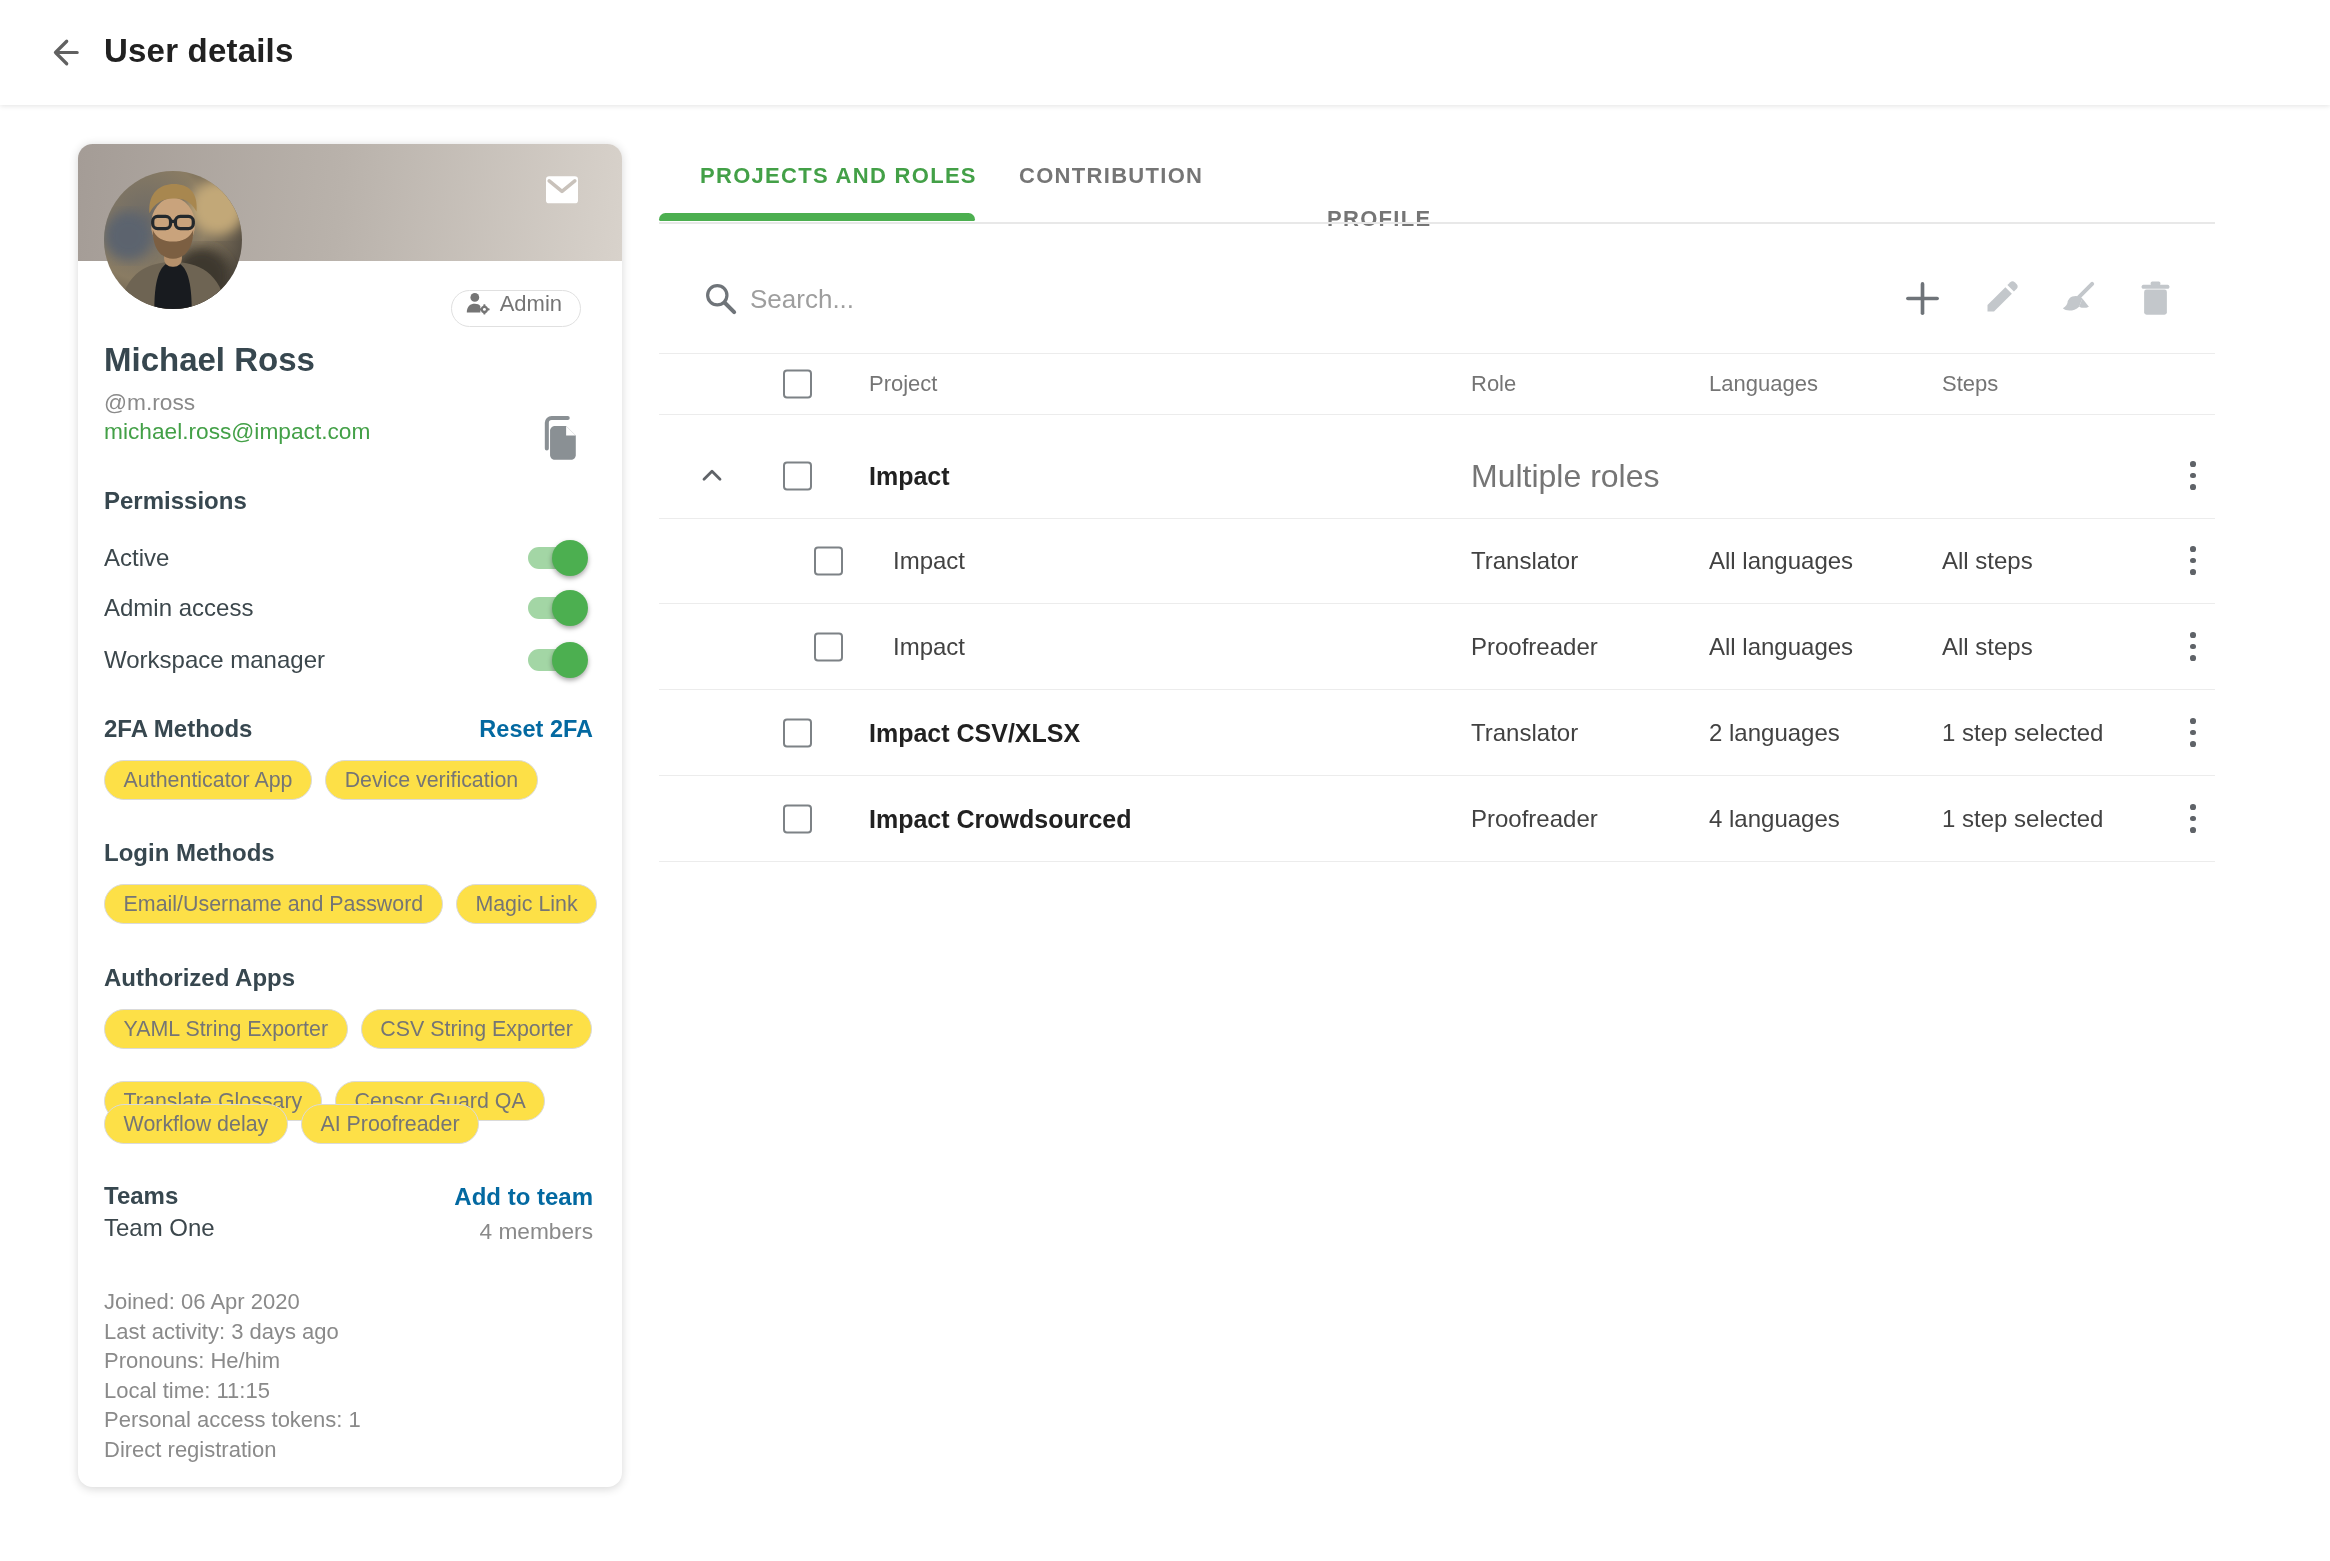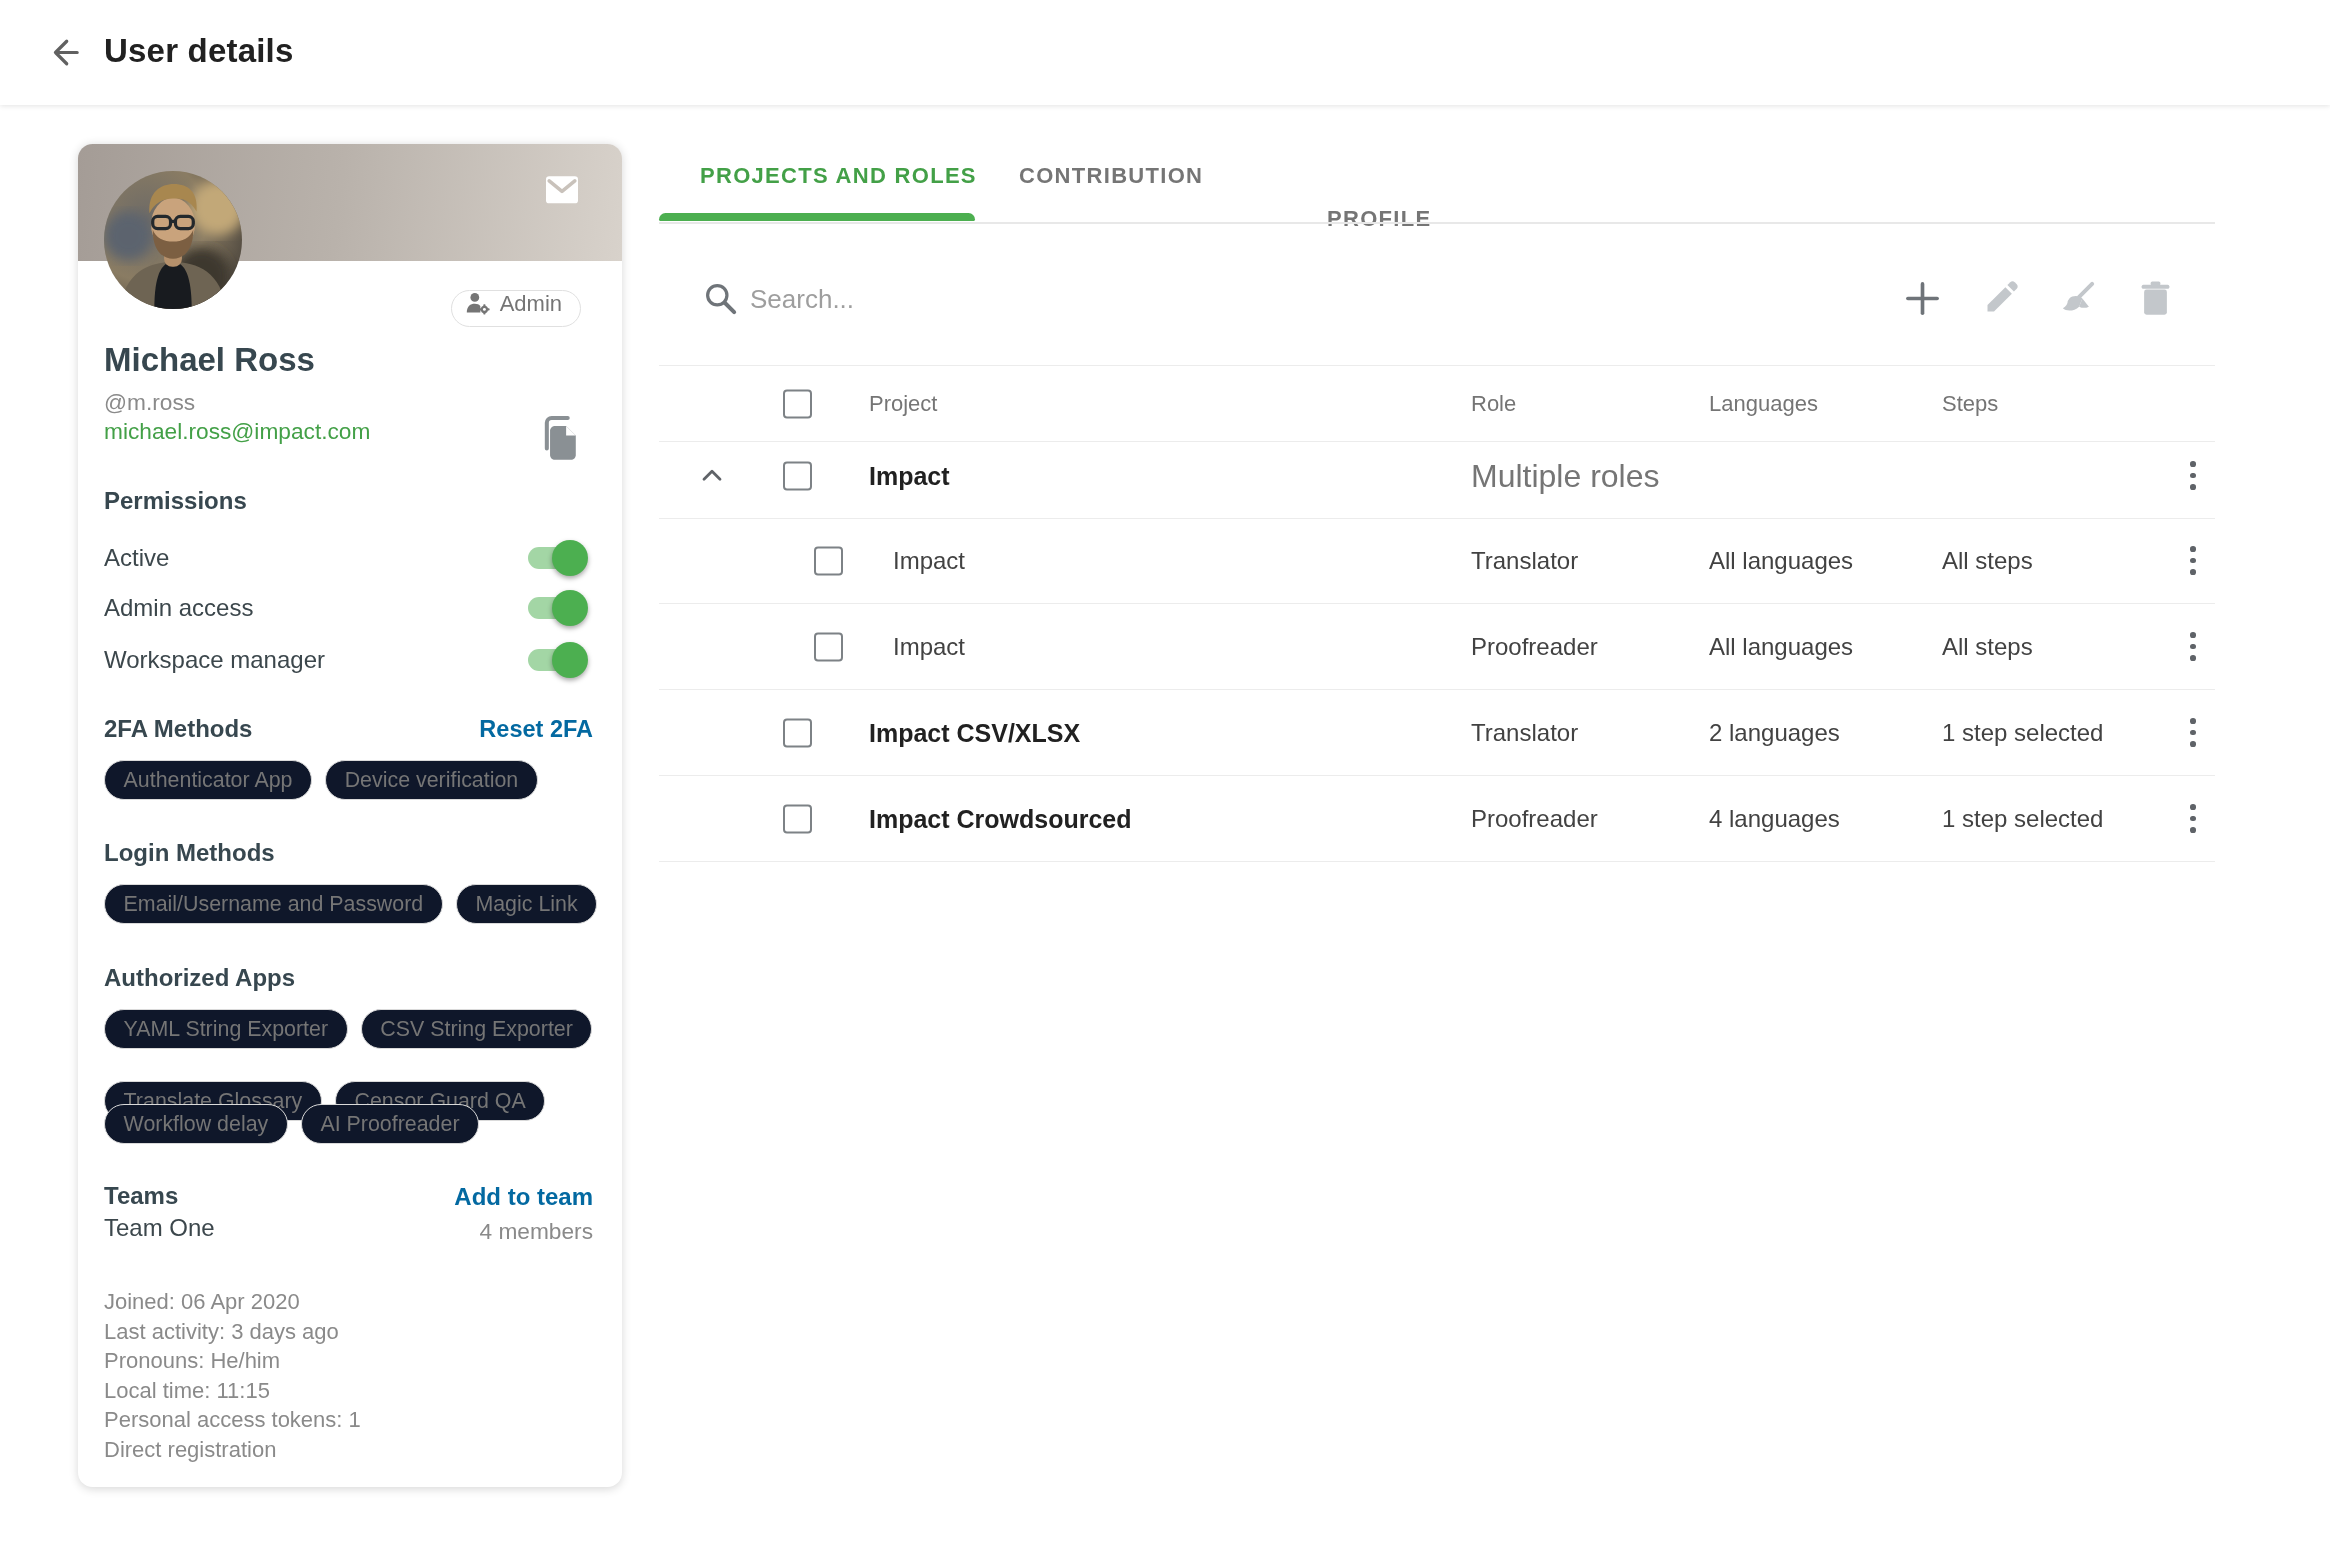--- a/index.html
+++ b/index.html
@@ -27,40 +27,40 @@
   .copy-btn { position:absolute; left:464px; top:269px; width:37px; height:50px; cursor:pointer; }
   .sec-title { position:absolute; left:26px; font-size:24px; font-weight:bold; color:#37474f; }
   .green-link { position:absolute; font-size:23.5px; color:#0369a1; cursor:pointer;font-weight:bold; }
   .toggle-row-label { position:absolute; left:26px; font-size:24px; color:#3c474c; }
   .switch { position:absolute; right:34px; width:60px; height:36px; cursor:pointer; }
   .switch .track { position:absolute; left:0; top:6.5px; width:52px; height:22.7px; border-radius:11.3px; background:#a3d6a5; }
   .switch .knob  { position:absolute; right:0; top:0; width:36px; height:36px; border-radius:50%;
     background:#4caf50; box-shadow:0 2.4px 4.9px rgba(0,0,0,.35); }
   .chip-row { position:absolute; left:26px; display:flex; gap:13px; }
   .chip { display:inline-flex; align-items:center; height:40px; padding:0 18.6px; border:1.6px solid #dadada;
-    border-radius:21px; color:#757575; font-size:21.4px; white-space:nowrap; background:#0f172a; }
+    border-radius:21px; color:#757575; font-size:21.4px; white-space:nowrap; background:#fde047; }
   .team-name { position:absolute; left:26px; top:1070px; font-size:24px; color:#3c474c; }
   .team-meta { position:absolute; right:29px; top:1074px; font-size:22.7px; color:#8a8a8a; }
   .meta-block { position:absolute; left:26px; top:1143px; font-size:22px; color:#8a8a8a; line-height:29.5px; }
 
   
   .pane { position:absolute; left:659px; top:105px; width:1556px; height:1456px; }
   .tab { position:absolute; top:58px; font-size:22px; font-weight:bold; letter-spacing:1.3px; color:#757575; cursor:pointer; }
   .tab.active { color:#43a047; }
   .tab-ink { position:absolute; left:0; top:108px; width:316px; height:8px; background:#4caf50; border-radius:6.5px 6.5px 1.6px 1.6px; }
   .tabs-divider { position:absolute; left:0; top:117px; width:1556px; height:1.6px; background:#e8e8e8; }
 
   .search-icon { position:absolute; left:43px; top:175px; width:37px; height:37px; }
   .search-input { position:absolute; left:91px; top:172px; width:890px; height:44px; border:none; outline:none;
     font-size:26px; color:#424242; font-family:"Liberation Sans",sans-serif; background:transparent; }
   .search-input::placeholder { color:#9e9e9e; }
   .tool-btn { position:absolute; top:174px; width:39px; height:39px; cursor:pointer; }
 
   .trow { position:absolute; left:0; width:1556px; border-bottom:1.6px solid #ececec; }
-  .thead { top:260px; height:77px; border-top:1.6px solid #ececec; }
+  .thead { top:248px; height:62px; border-top:1.6px solid #ececec; }
   .r1 { top:328px; height:86px; } .r2 { top:413px; height:86px; } .r3 { top:499px; height:86px; }
   .r4 { top:585px; height:86px; } .r5 { top:671px; height:86px; }
   .cell { position:absolute; top:50%; transform:translateY(-50%); white-space:nowrap; }
   .col-head { font-size:22px; color:#757575; }
   .cb { position:absolute; top:50%; transform:translateY(-50%); width:29px; height:29px; border:2.4px solid #7d8286;
     border-radius:4px; background:#fff; cursor:pointer; }
   .cb-main { left:124px; } .cb-sub { left:155px; }
   .proj-bold { left:210px; font-size:25px; font-weight:bold; color:#212121; }
   .proj-sub  { left:234px; font-size:24px; color:#424242; }
   .c-role { left:812px; font-size:24px; color:#424242; }

